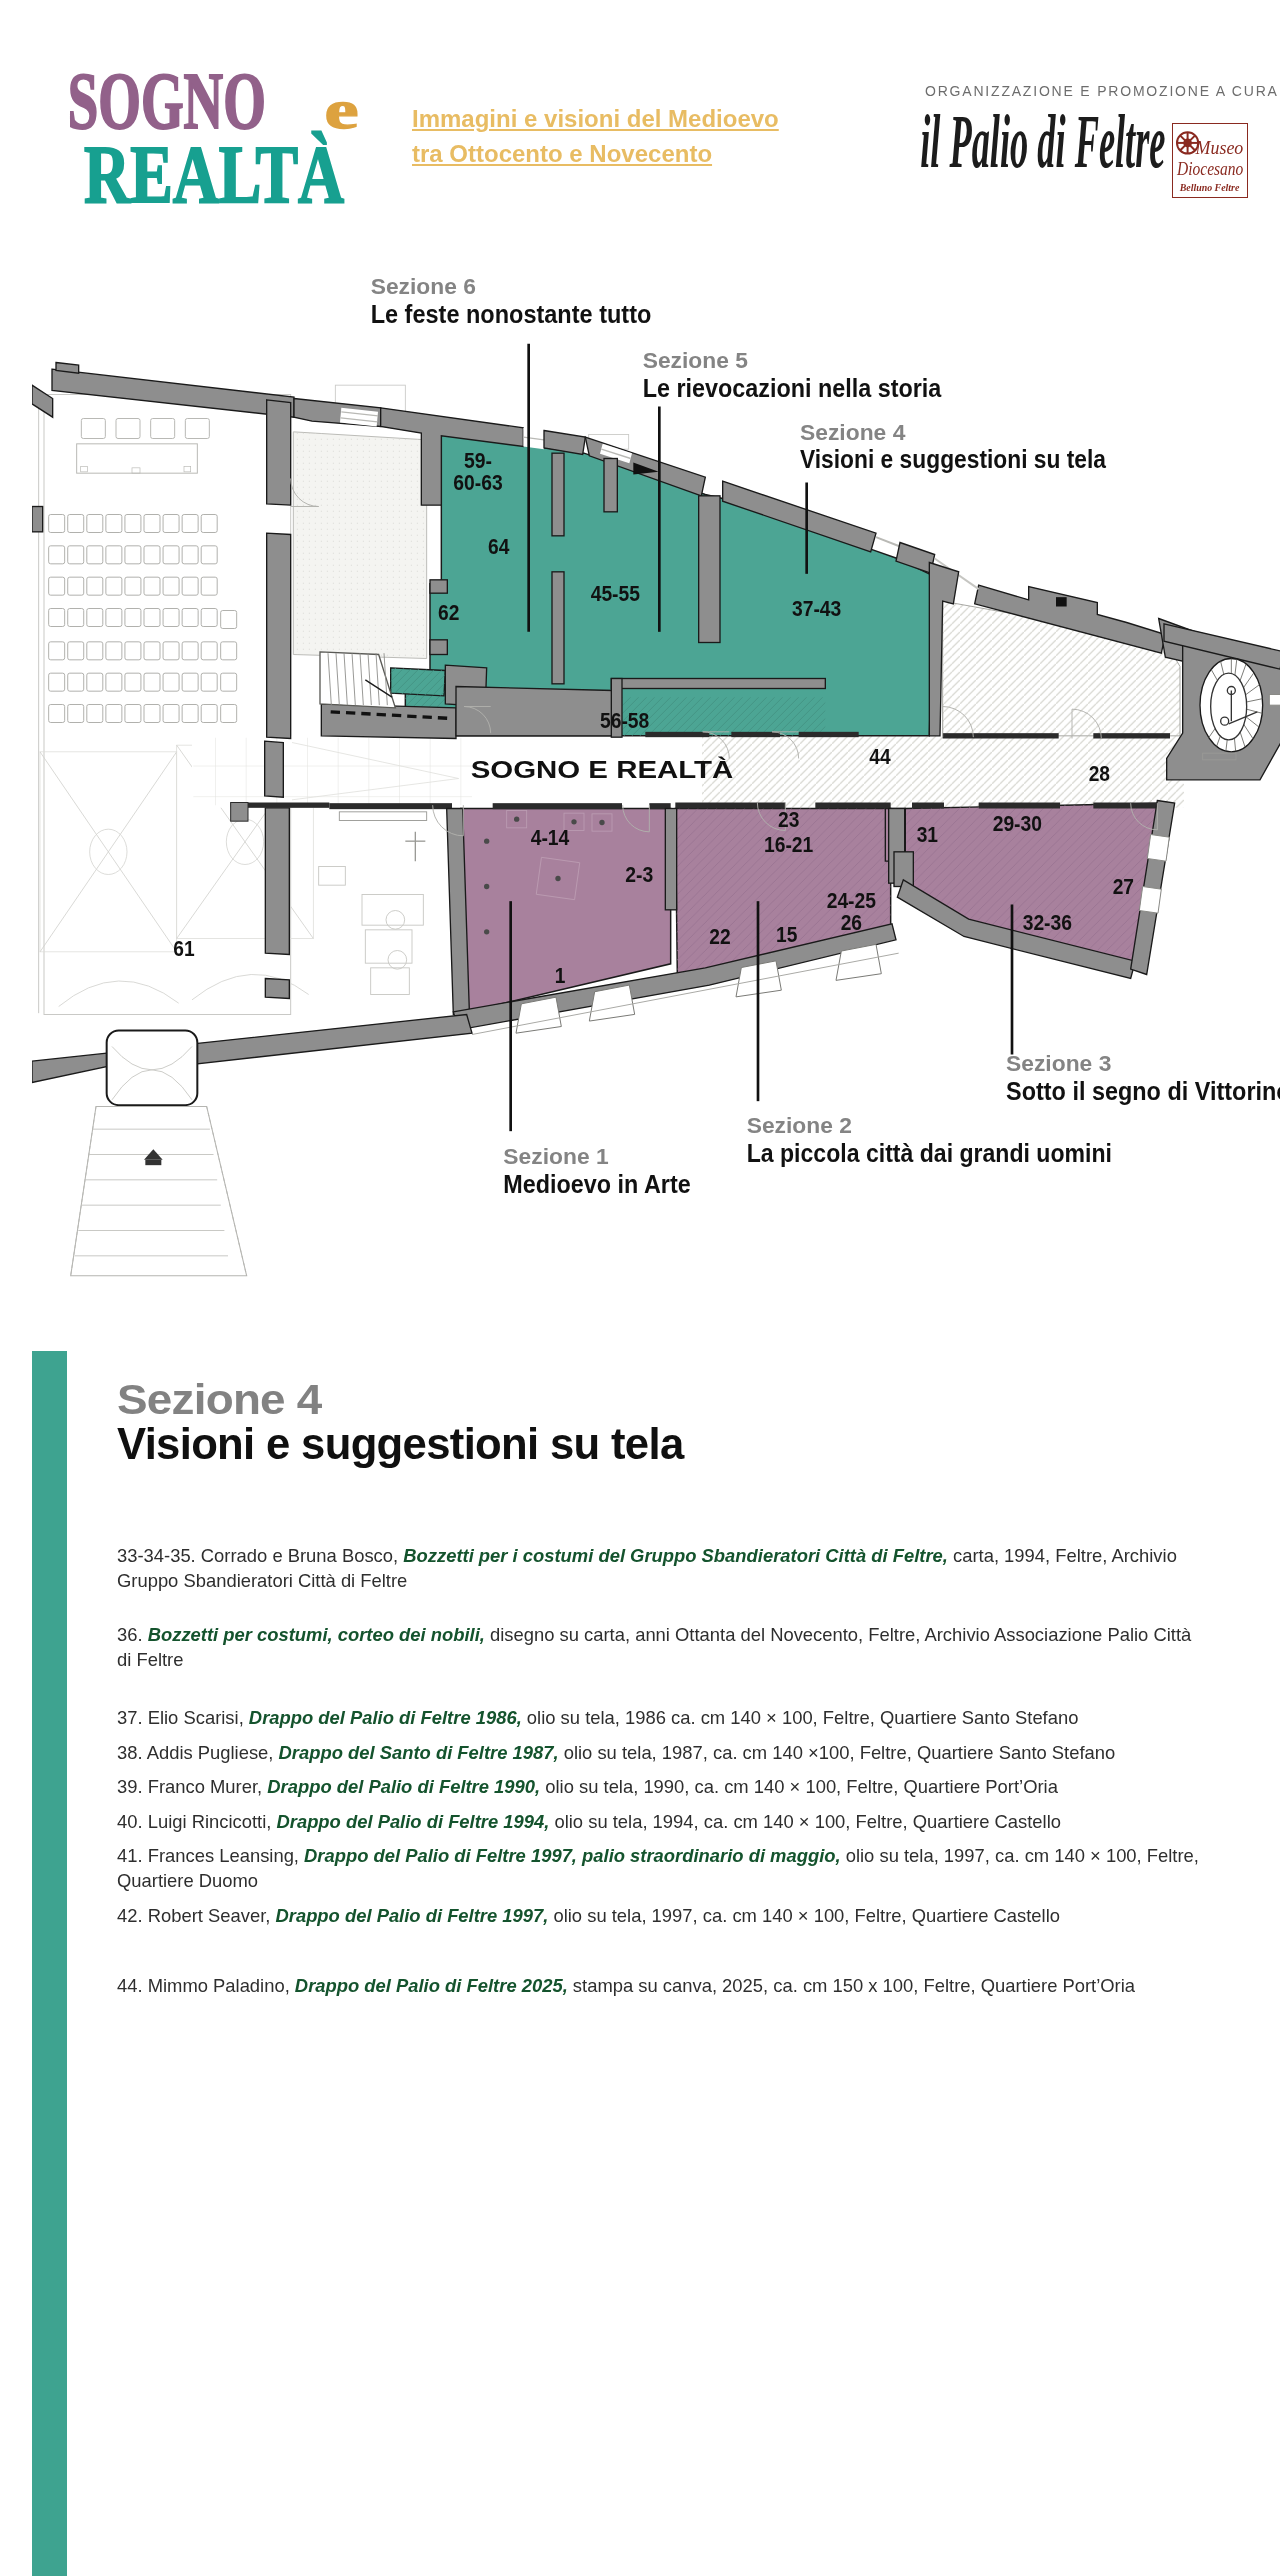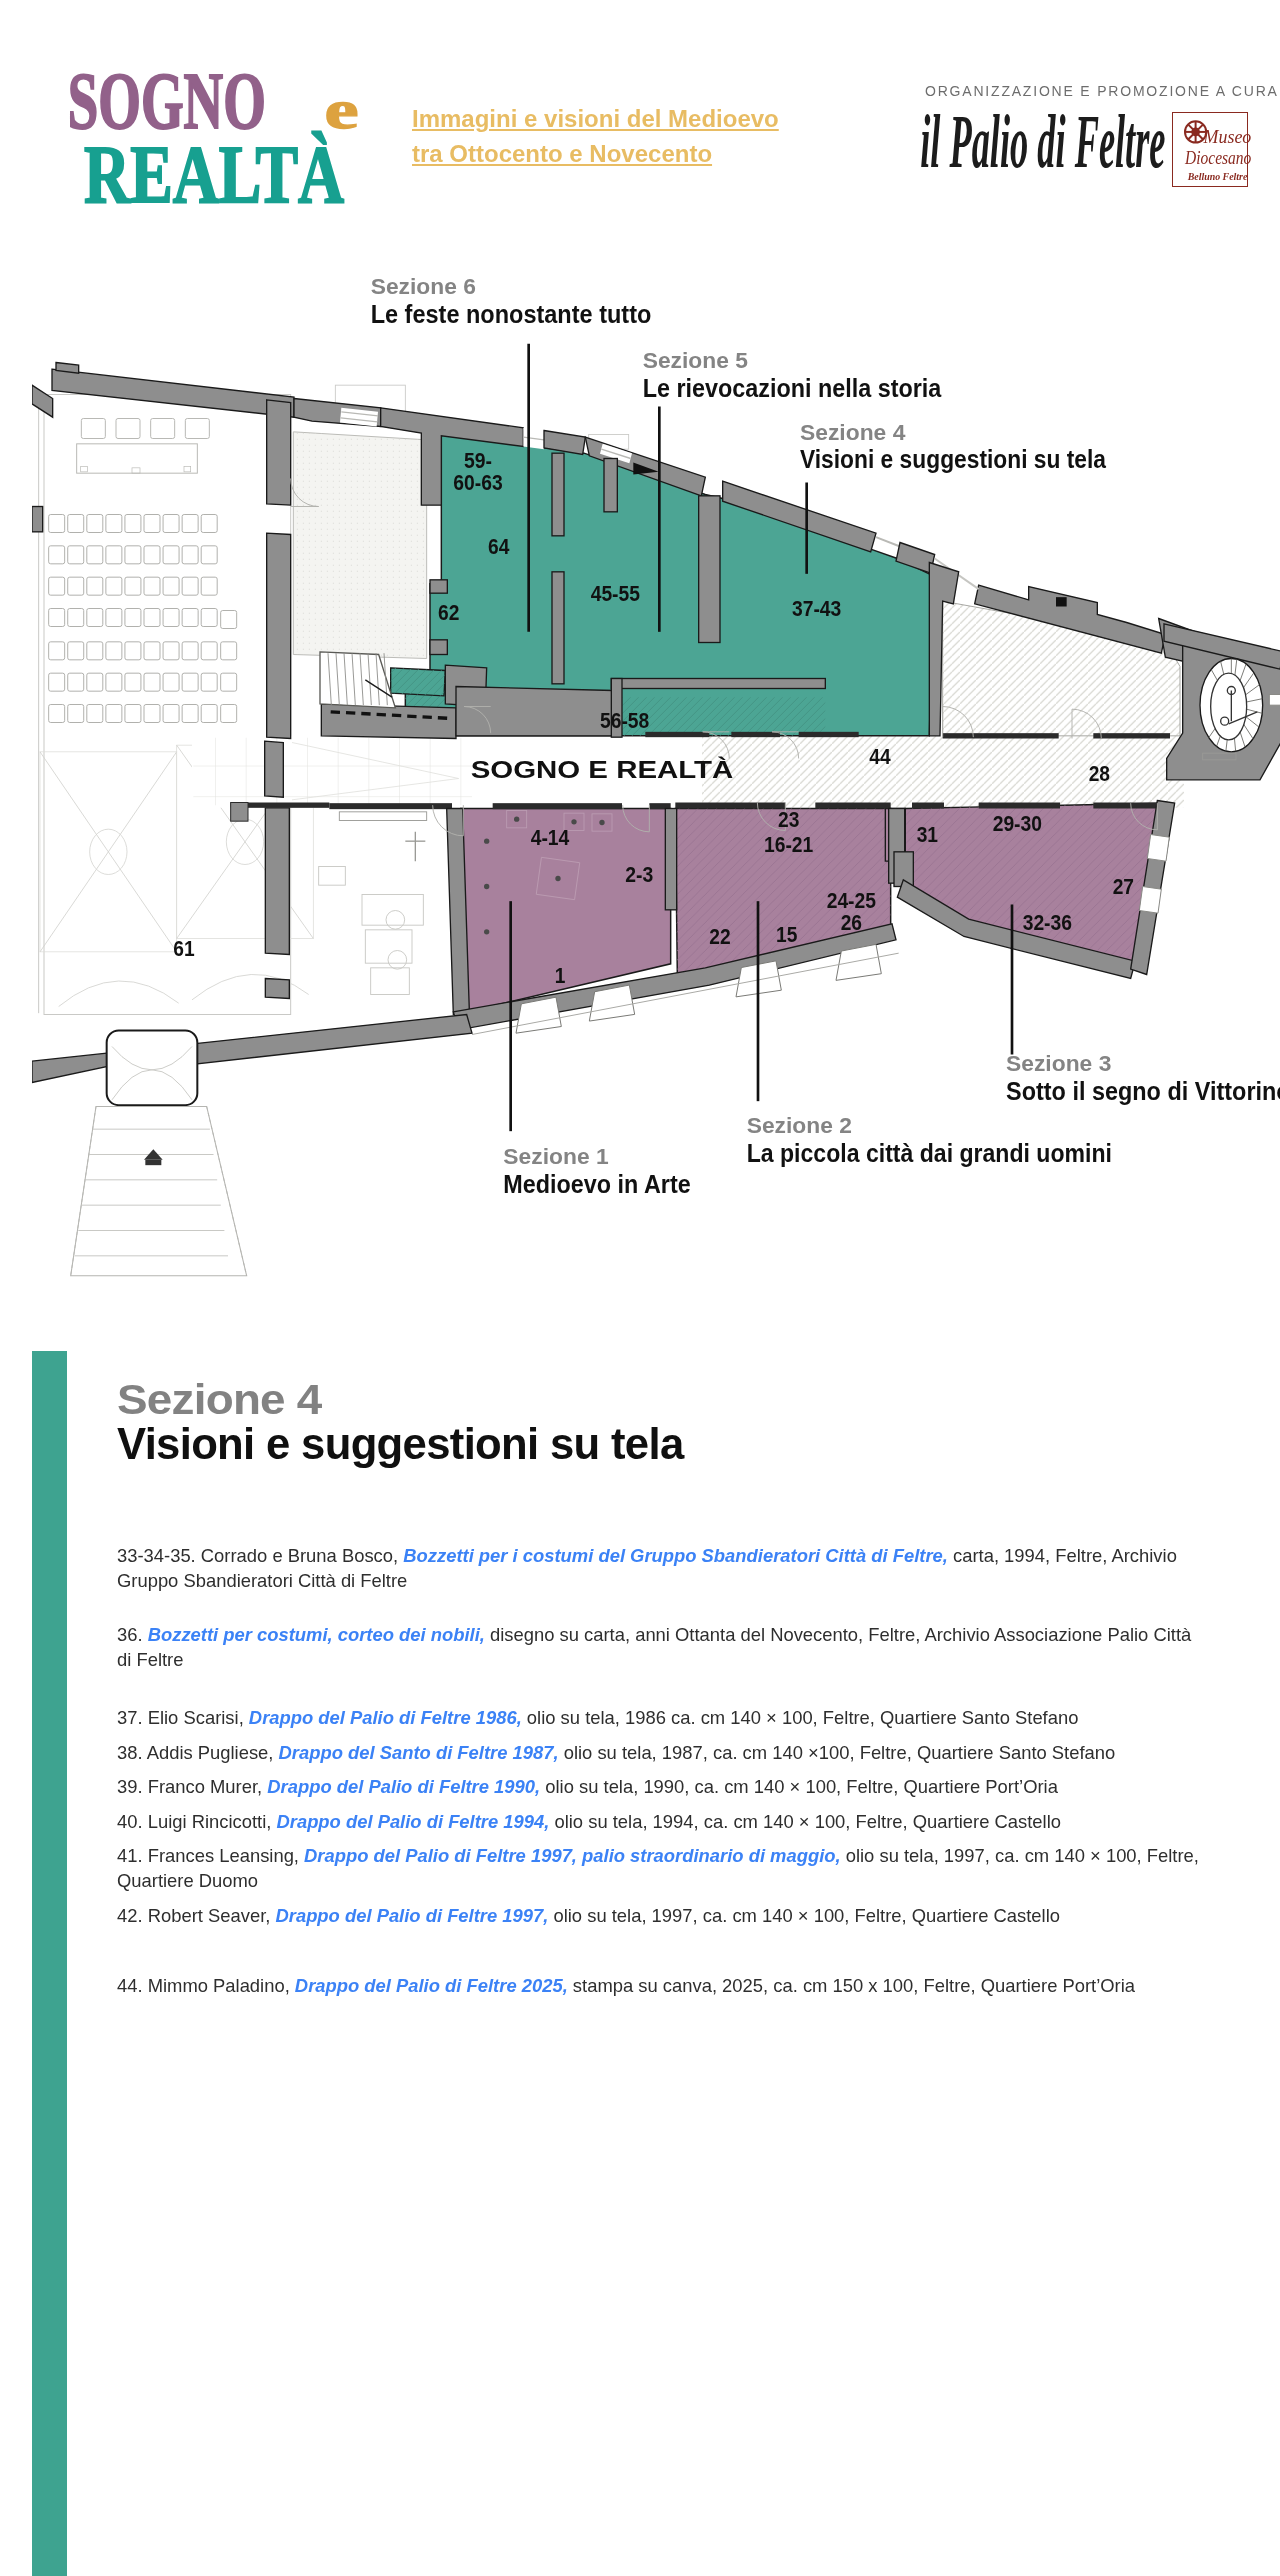--- a/index.html
+++ b/index.html
@@ -4,42 +4,42 @@
 html,body{margin:0;padding:0;background:#fff;}
 *{box-sizing:border-box;}
 .page{position:relative;width:1280px;height:2576px;background:#fff;overflow:hidden;
       font-family:"Liberation Sans",sans-serif;margin-left:32px;}
 .abs{position:absolute;}
 .tagline{color:#e8bc63;font-weight:bold;font-size:24px;line-height:35px;text-decoration:underline;}
 .orgline{color:#6d6d6d;font-size:14px;letter-spacing:1.8px;}
 .h-gray{color:#828282;font-weight:bold;font-size:43px;letter-spacing:-0.7px;}
 .h-black{color:#101010;font-weight:bold;font-size:45px;letter-spacing:-0.7px;}
 .item{position:absolute;left:85px;white-space:nowrap;font-size:18.4px;line-height:25px;color:#2e2e2e;}
-.item b{font-style:italic;color:#3b82f6;}
+.item b{font-style:italic;color:#14532d;}
 </style></head><body>
 <div class="page">
 
 <svg class="abs" style="left:31px;top:46px" width="320" height="167" viewBox="0 0 470 240" font-family="Liberation Serif, serif" font-weight="bold">
 
   <text x="7" y="118" font-size="118" fill="#92618a" stroke="#92618a" stroke-width="3" textLength="291" lengthAdjust="spacingAndGlyphs">SOGNO</text>
 
   <text x="384" y="118" font-size="82" fill="#dda23f" stroke="#dda23f" stroke-width="2" textLength="50" lengthAdjust="spacingAndGlyphs">e</text>
 
   <text x="31" y="227" font-size="122" fill="#17a090" stroke="#17a090" stroke-width="3" textLength="382" lengthAdjust="spacingAndGlyphs">REALTÀ</text>
 </svg>
 
 <div class="abs tagline" style="left:380px;top:101px">Immagini e visioni del Medioevo<br>tra Ottocento e Novecento</div>
 
 <div class="abs orgline" style="left:893px;top:83px">ORGANIZZAZIONE E PROMOZIONE A CURA DI:</div>
 
 <svg class="abs" style="left:880px;top:99px" width="267" height="100" viewBox="0 0 400 150">
   <text x="12" y="102" font-family="Liberation Serif, serif" font-style="italic" font-weight="bold" font-size="115" fill="#1c1c1c" textLength="368" lengthAdjust="spacingAndGlyphs">il Palio di Feltre</text>
 </svg>
 
-<div class="abs" style="left:1140px;top:112px;width:76px;height:75px;border:1.3px solid #8a2a20;padding-left:8px;">
+<div class="abs" style="left:1140px;top:123px;width:76px;height:75px;border:1.3px solid #8a2a20;">
   <svg width="73" height="73" viewBox="0 0 110 109">
 
     <g stroke="#8a2a20" fill="none" stroke-width="3">
       <circle cx="22" cy="28" r="16"></circle>
       <circle cx="22" cy="28" r="5" fill="#8a2a20"></circle>
       <line x1="22" y1="12" x2="22" y2="44"></line>
           <line x1="6" y1="28" x2="38" y2="28"></line>
       <line x1="11" y1="17" x2="33" y2="39"></line>
           <line x1="33" y1="17" x2="11" y2="39"></line>
     </g>

